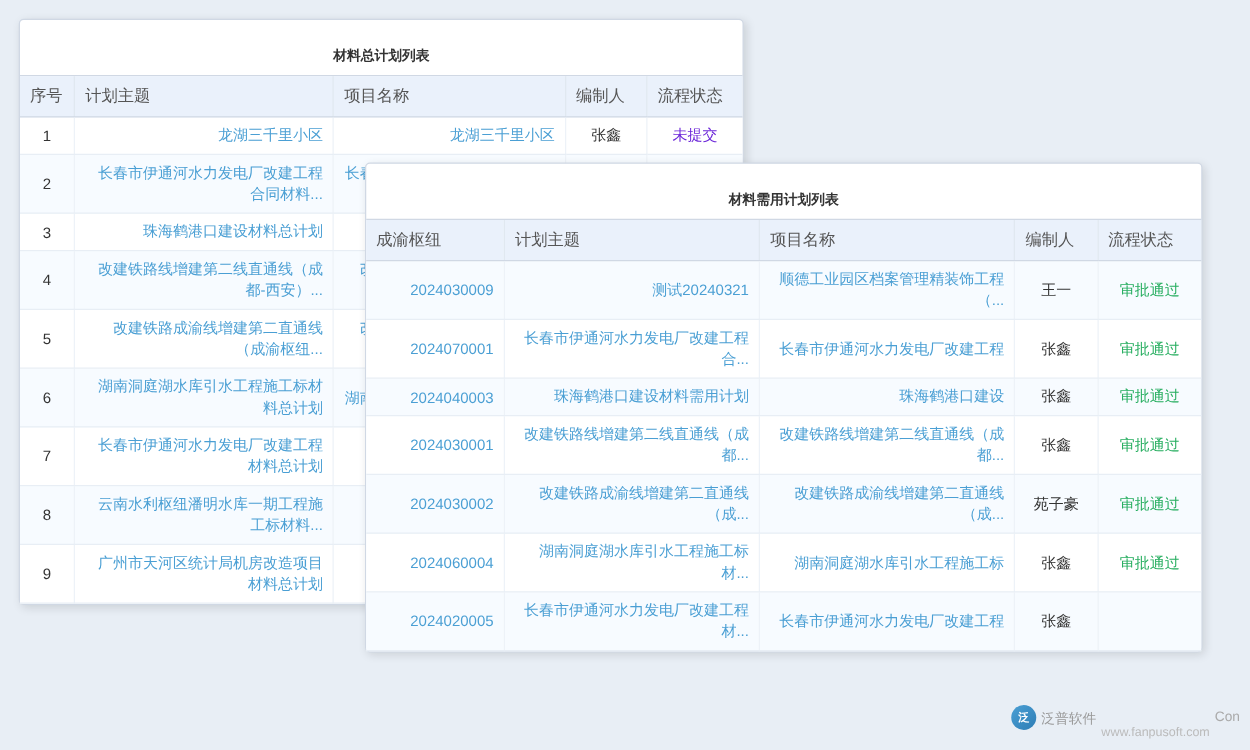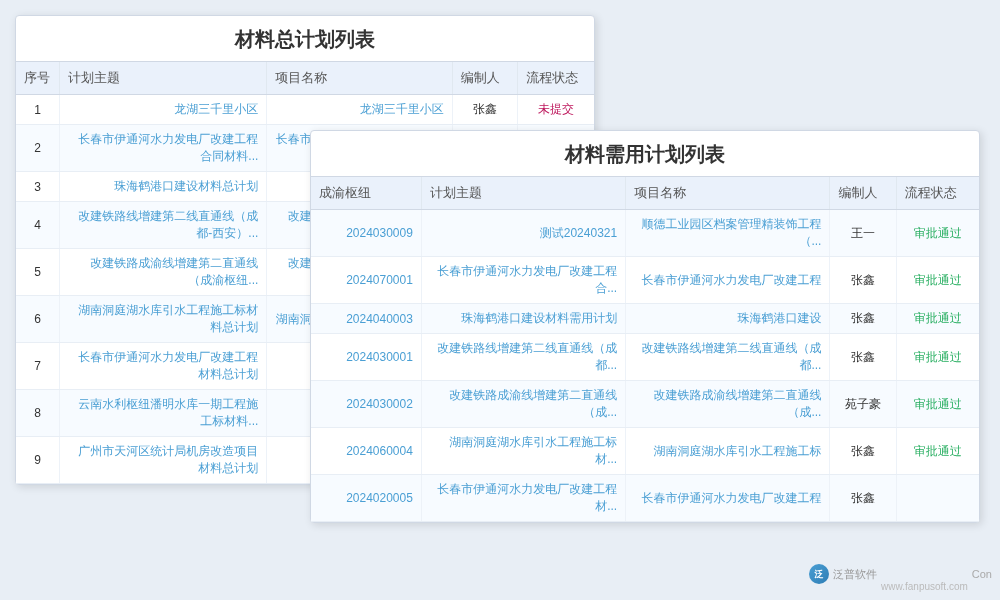--- a/index.html
+++ b/index.html
@@ -15,25 +15,26 @@
 
     .table-panel {
       background: #fff;
       border: 1px solid #d0d8e4;
       border-radius: 4px;
       box-shadow: 2px 2px 8px rgba(0,0,0,0.12);
     }
 
     .panel-title {
       text-align: center;
-      font-size: 20px;
+      font-size: 11px;
       font-weight: bold;
       color: #333;
       padding: 10px 0 8px;
       border-bottom: 1px solid #d0d8e4;
+      margin-top: 11px;
     }
 
     table {
       width: 100%;
       border-collapse: collapse;
     }
 
     thead tr {
       background: #eaf1fb;
     }
@@ -54,36 +55,36 @@
       border-bottom: 1px solid #e8eef5;
       border-right: 1px solid #edf2f8;
       color: #333;
       font-size: 12px;
     }
     td:last-child { border-right: none; }
 
     .td-center { text-align: center; }
     .td-link { color: #4a9fd4; cursor: pointer; text-align: right; }
 
-    .status-pending { color: #be185d; }
+    .status-pending { color: #6d28d9; }
     .status-approved { color: #27ae60; }
 
     
     .panel-main {
       position: absolute;
       top: 15px;
       left: 15px;
       width: 580px;
     }
 
     
     .panel-secondary {
       position: absolute;
       top: 130px;
-      left: 310px;
+      left: 292px;
       width: 670px;
     }
 
     .watermark {
       position: absolute;
       bottom: 8px;
       right: 8px;
       color: #999;
       font-size: 11px;
       display: flex;

